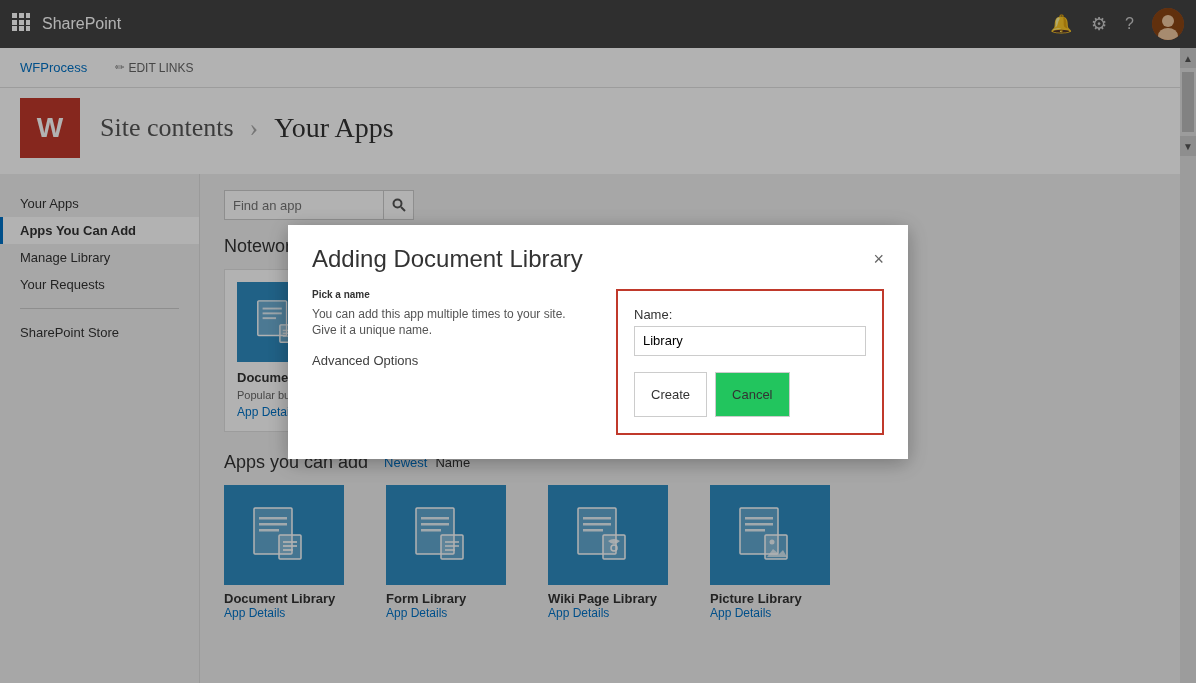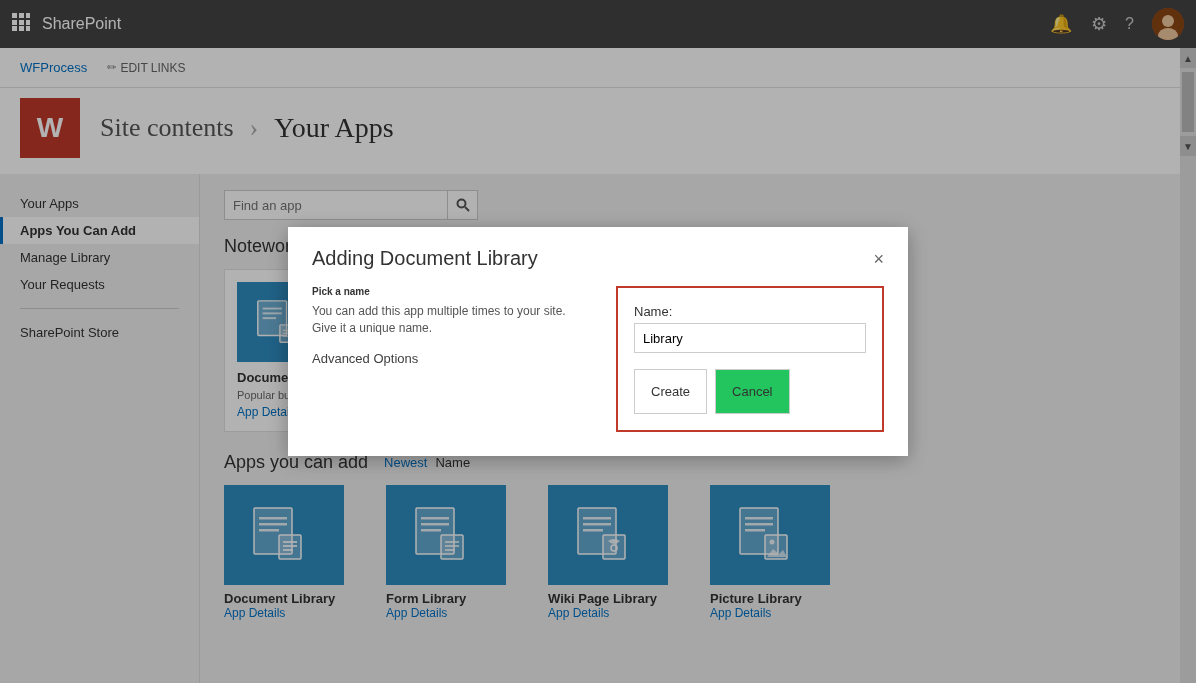--- a/index.html
+++ b/index.html
@@ -21,20 +21,21 @@
     .topbar-icon { color: #ccc; font-size: 18px; cursor: pointer; }
     .avatar { width: 32px; height: 32px; border-radius: 50%; background: #a0522d; overflow: hidden; display: flex; align-items: center; justify-content: center; }
 
     
     .breadcrumb-bar {
       background: #fff;
       padding: 12px 20px;
       height: 40px;
       display: flex;
       align-items: center;
+      gap: 8px;
       border-bottom: 1px solid #e0e0e0;
     }
     .breadcrumb-link { color: #0072c6; font-size: 13px; text-decoration: none; cursor: pointer; }
     .edit-links { color: #666; font-size: 12px; display: flex; align-items: center; gap: 4px; margin-left: 20px; cursor: pointer; }
 
     
     .page-header {
       background: #fff;
       padding: 10px 20px 16px 20px;
       display: flex;
@@ -93,21 +94,21 @@
     
     .search-bar {
       display: flex;
       align-items: center;
       margin-bottom: 16px;
     }
     .search-input {
       border: 1px solid #ccc;
       background: #fff;
       height: 30px;
-      width: 224px;
+      width: 160px;
       padding: 0 8px;
       font-size: 13px;
       outline: none;
     }
     .search-btn {
       border: 1px solid #ccc;
       border-left: none;
       background: #fff;
       height: 30px;
       width: 30px;
@@ -199,21 +200,21 @@
       box-shadow: 0 4px 20px rgba(0,0,0,0.3);
       position: relative;
     }
     .modal-header {
       padding: 20px 24px 16px;
       display: flex;
       align-items: center;
       justify-content: space-between;
     }
     .modal-title {
-      font-size: 20px;
+      font-size: 24px;
       font-weight: 300;
       color: #333;
     }
     .modal-close {
       background: none;
       border: none;
       font-size: 18px;
       color: #666;
       cursor: pointer;
       line-height: 1;

